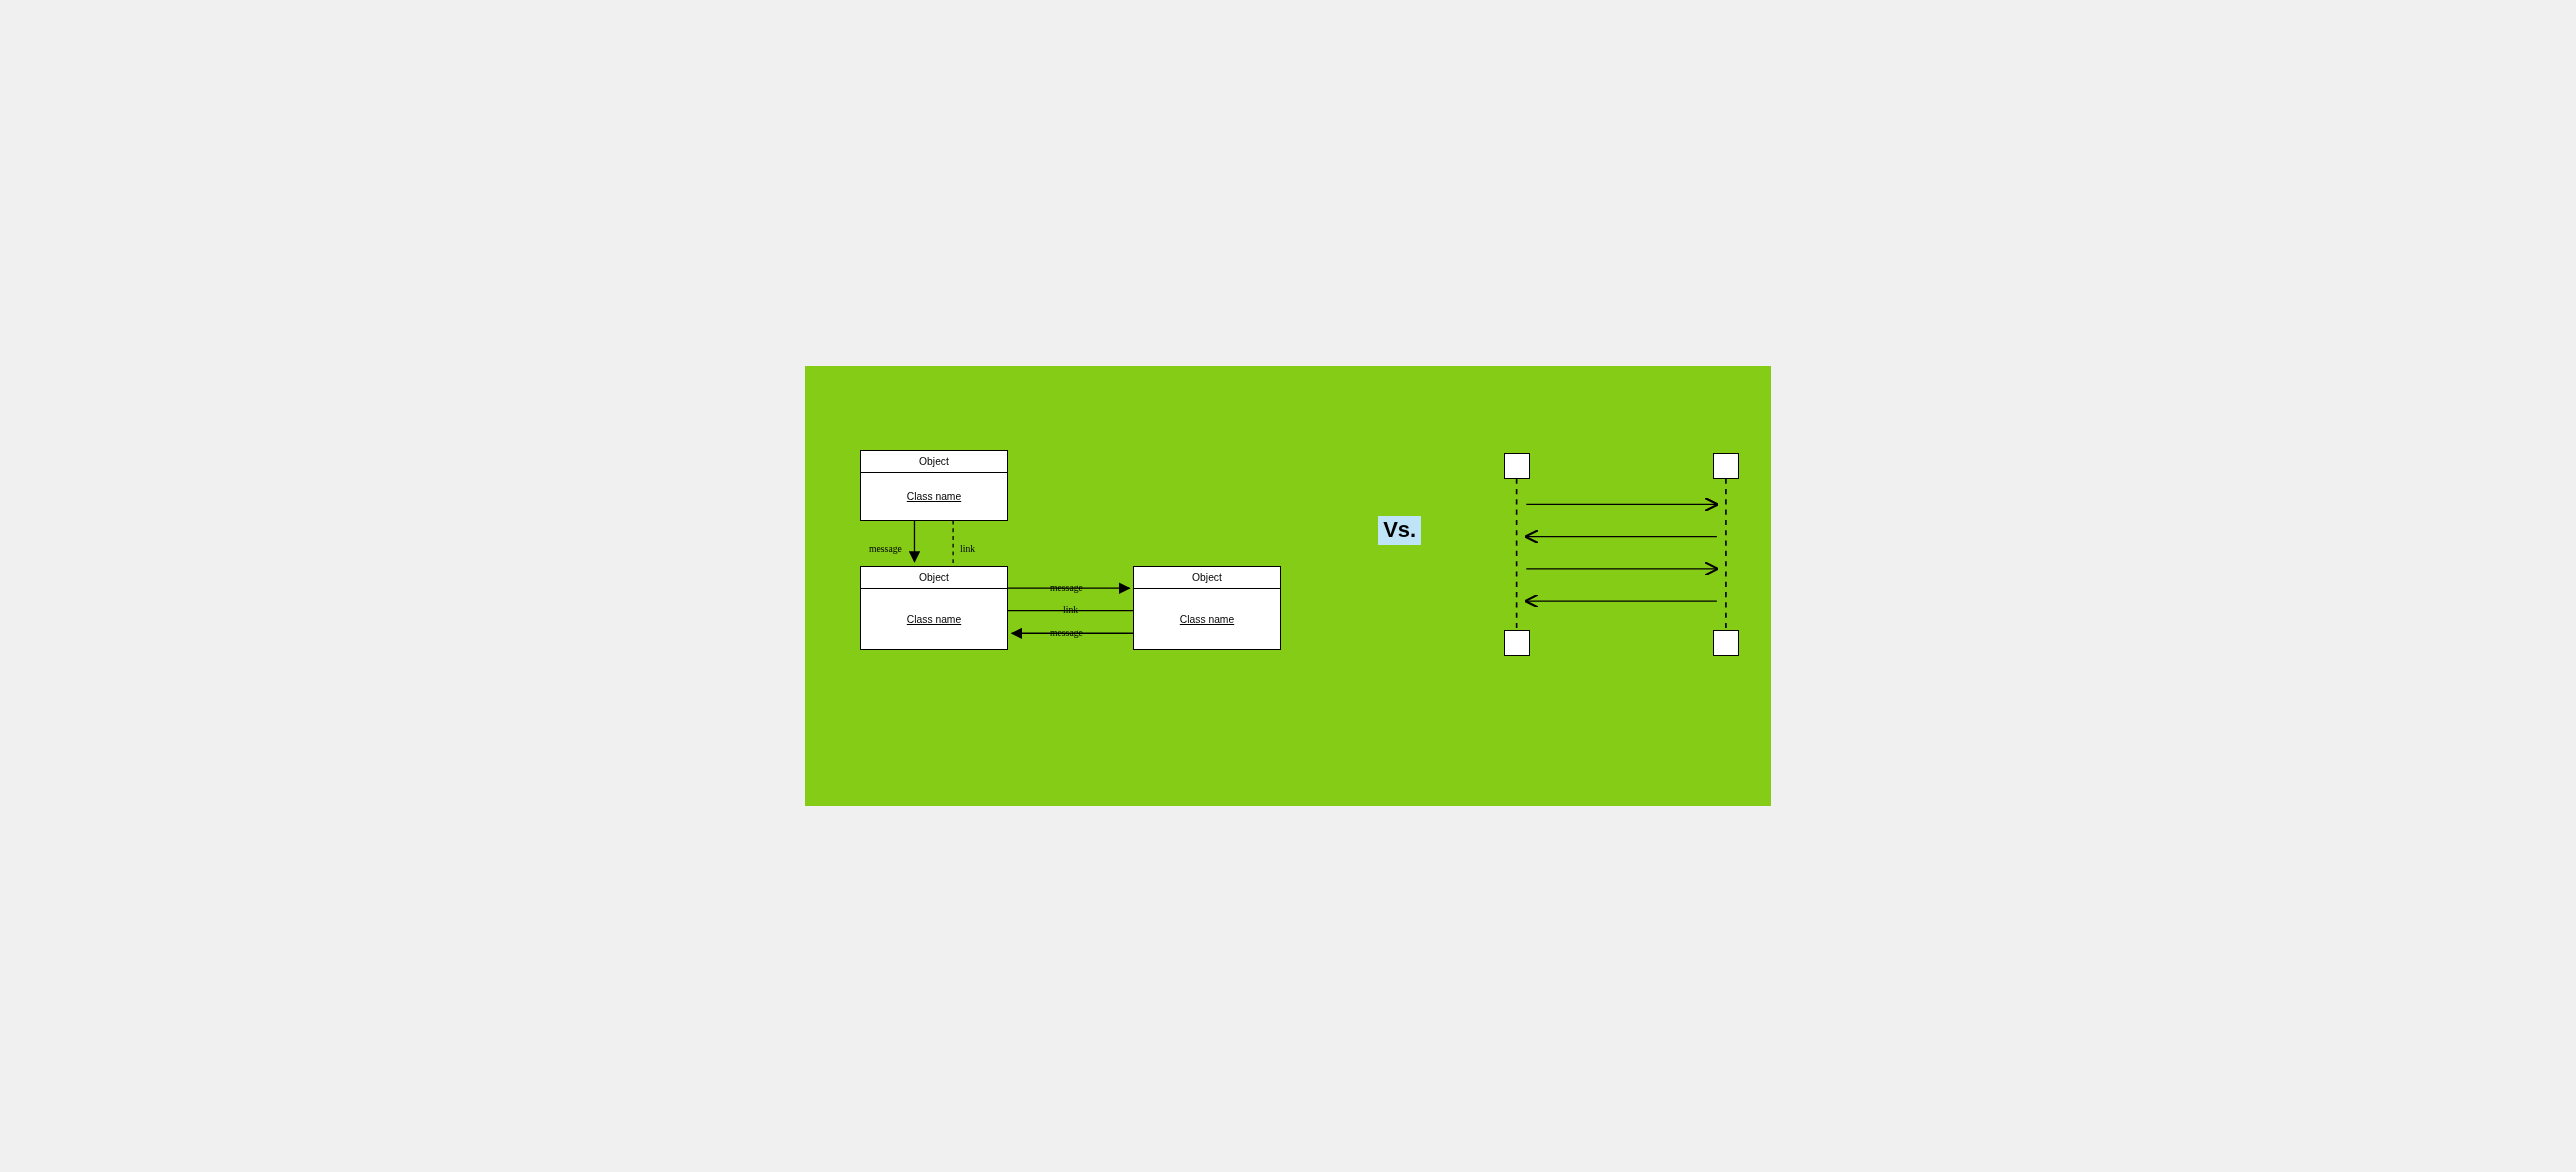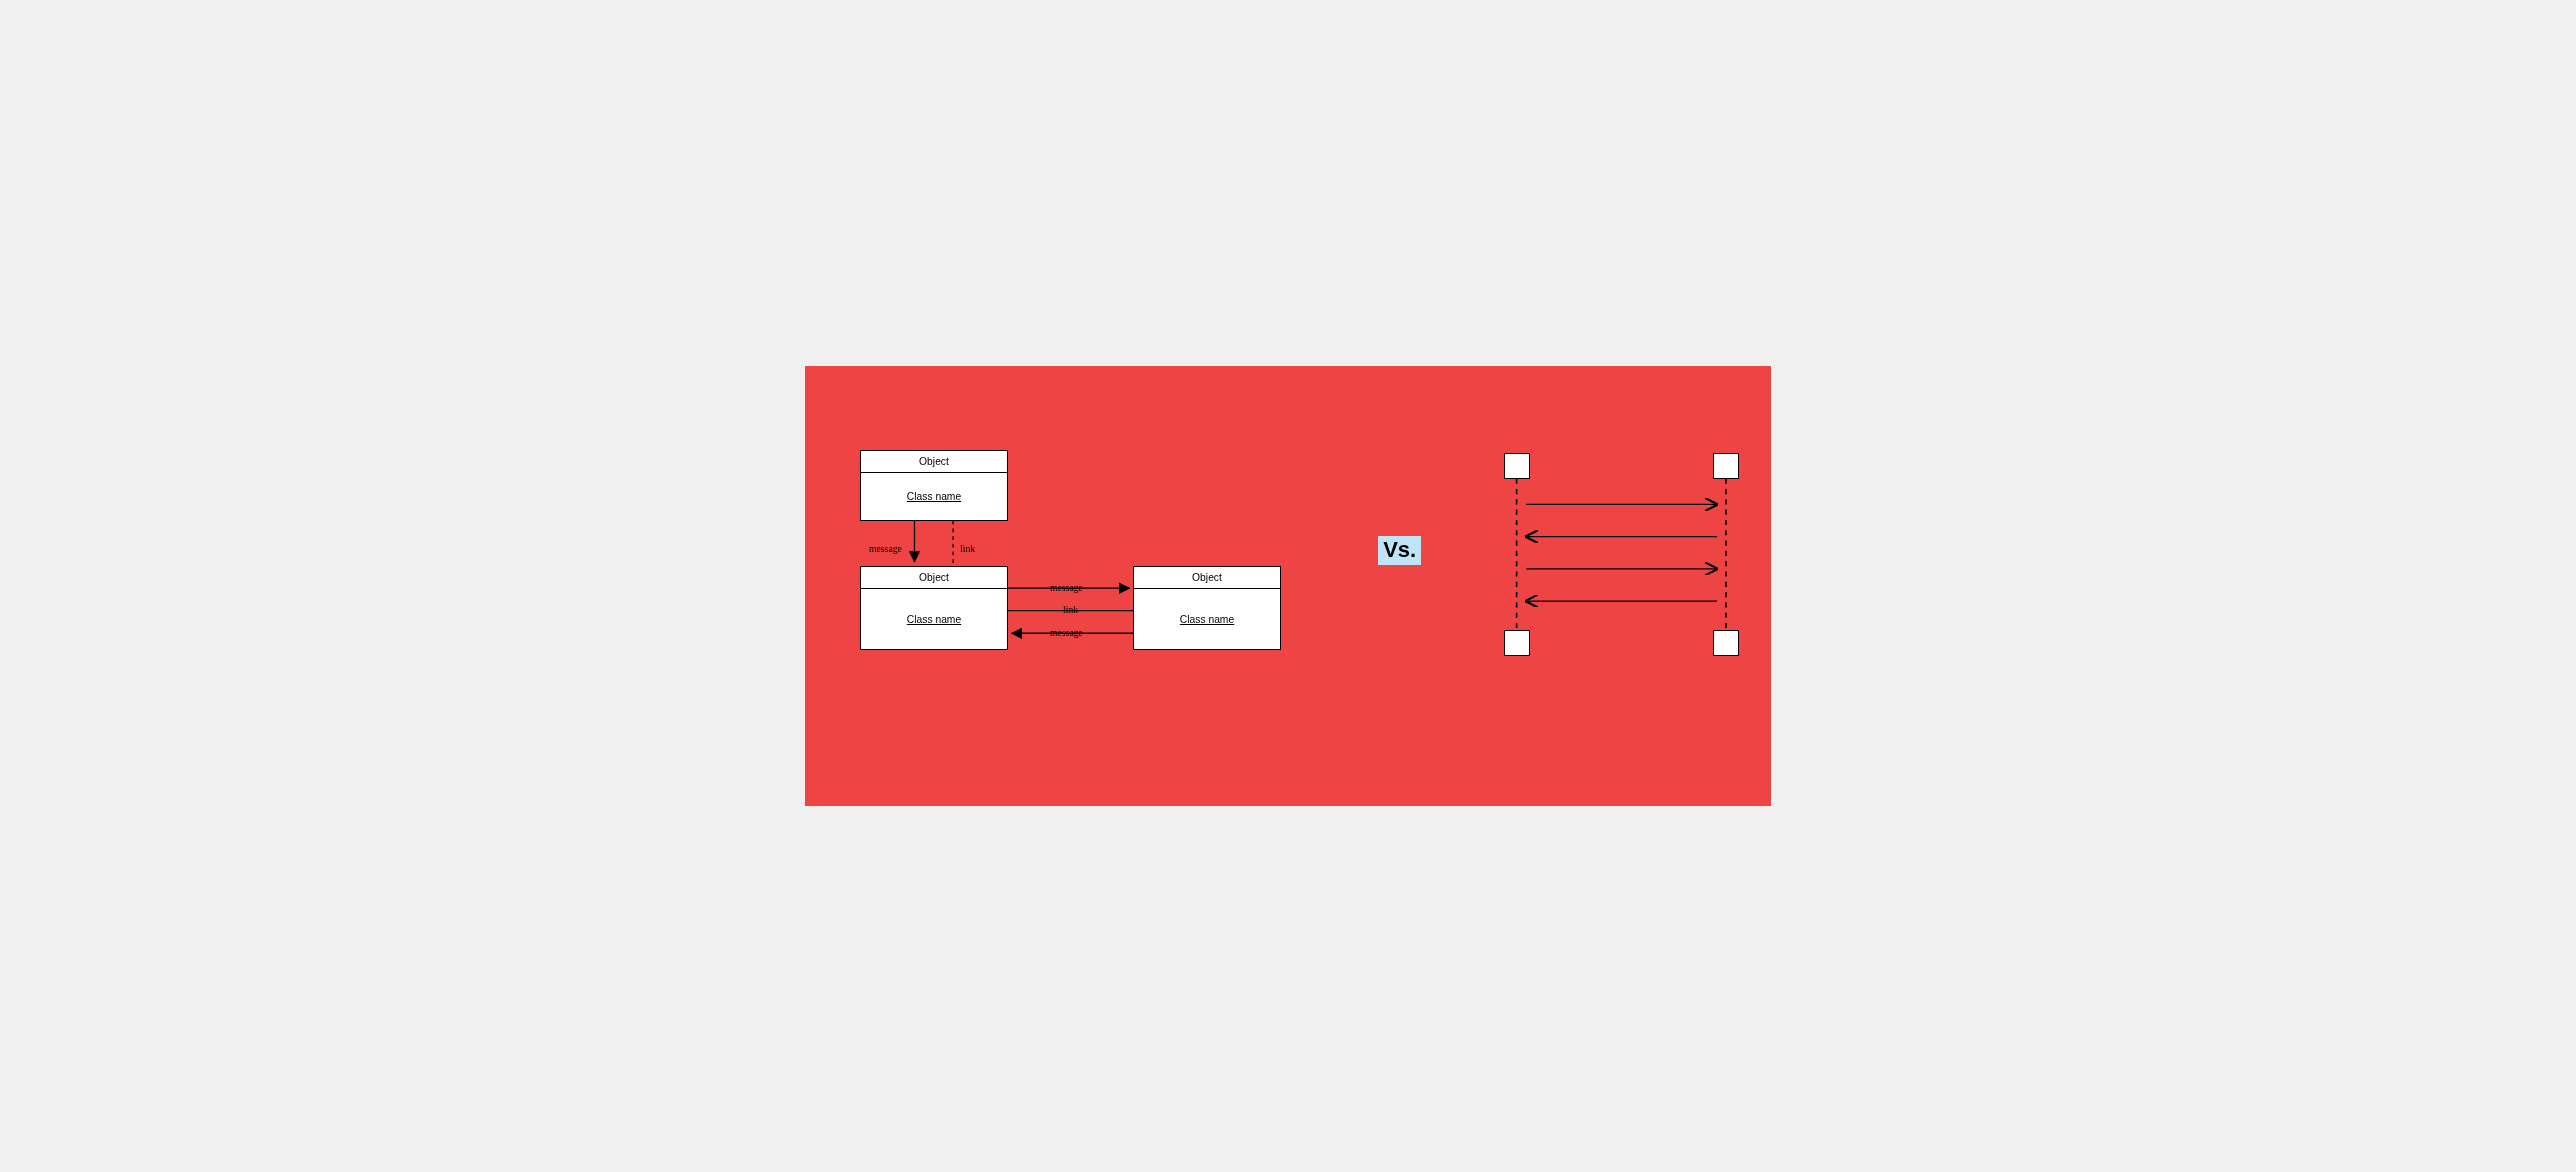--- a/index.html
+++ b/index.html
@@ -6,21 +6,21 @@
   html, body { width: 100%; height: 100%; }
   body {
     background: #f0f0f0;
     font-family: -apple-system, BlinkMacSystemFont, "Segoe UI", Helvetica, Arial, sans-serif;
     display: flex;
     align-items: center;
     justify-content: center;
     padding: 26px;
   }
   .canvas {
-    background: #ef4444;
+    background: #84cc16;
     width: 100%;
     max-width: 966px;
     aspect-ratio: 1500 / 683;
     position: relative;
   }
   .diagram-svg {
     position: absolute;
     inset: 0;
     width: 100%;
     height: 100%;
@@ -129,21 +129,21 @@
     <div class="uml-body">Class name</div>
   </div>
 
   <span class="lbl" style="left:64px; top:177px;">message</span>
   <span class="lbl" style="left:155px; top:177px;">link</span>
 
   <span class="lbl" style="left:245px; top:216px;">message</span>
   <span class="lbl" style="left:258px; top:238px;">link</span>
   <span class="lbl" style="left:245px; top:261px;">message</span>
 
-  <span class="vs" style="left:573px; top:170px;">Vs.</span>
+  <span class="vs" style="left:573px; top:150px;">Vs.</span>
 
   <div class="seq-sq" style="left:699px; top:87px;"></div>
   <div class="seq-sq" style="left:908px; top:87px;"></div>
   <div class="seq-sq" style="left:699px; top:264px;"></div>
   <div class="seq-sq" style="left:908px; top:264px;"></div>
 
 </div>
 
 
 </body></html>

